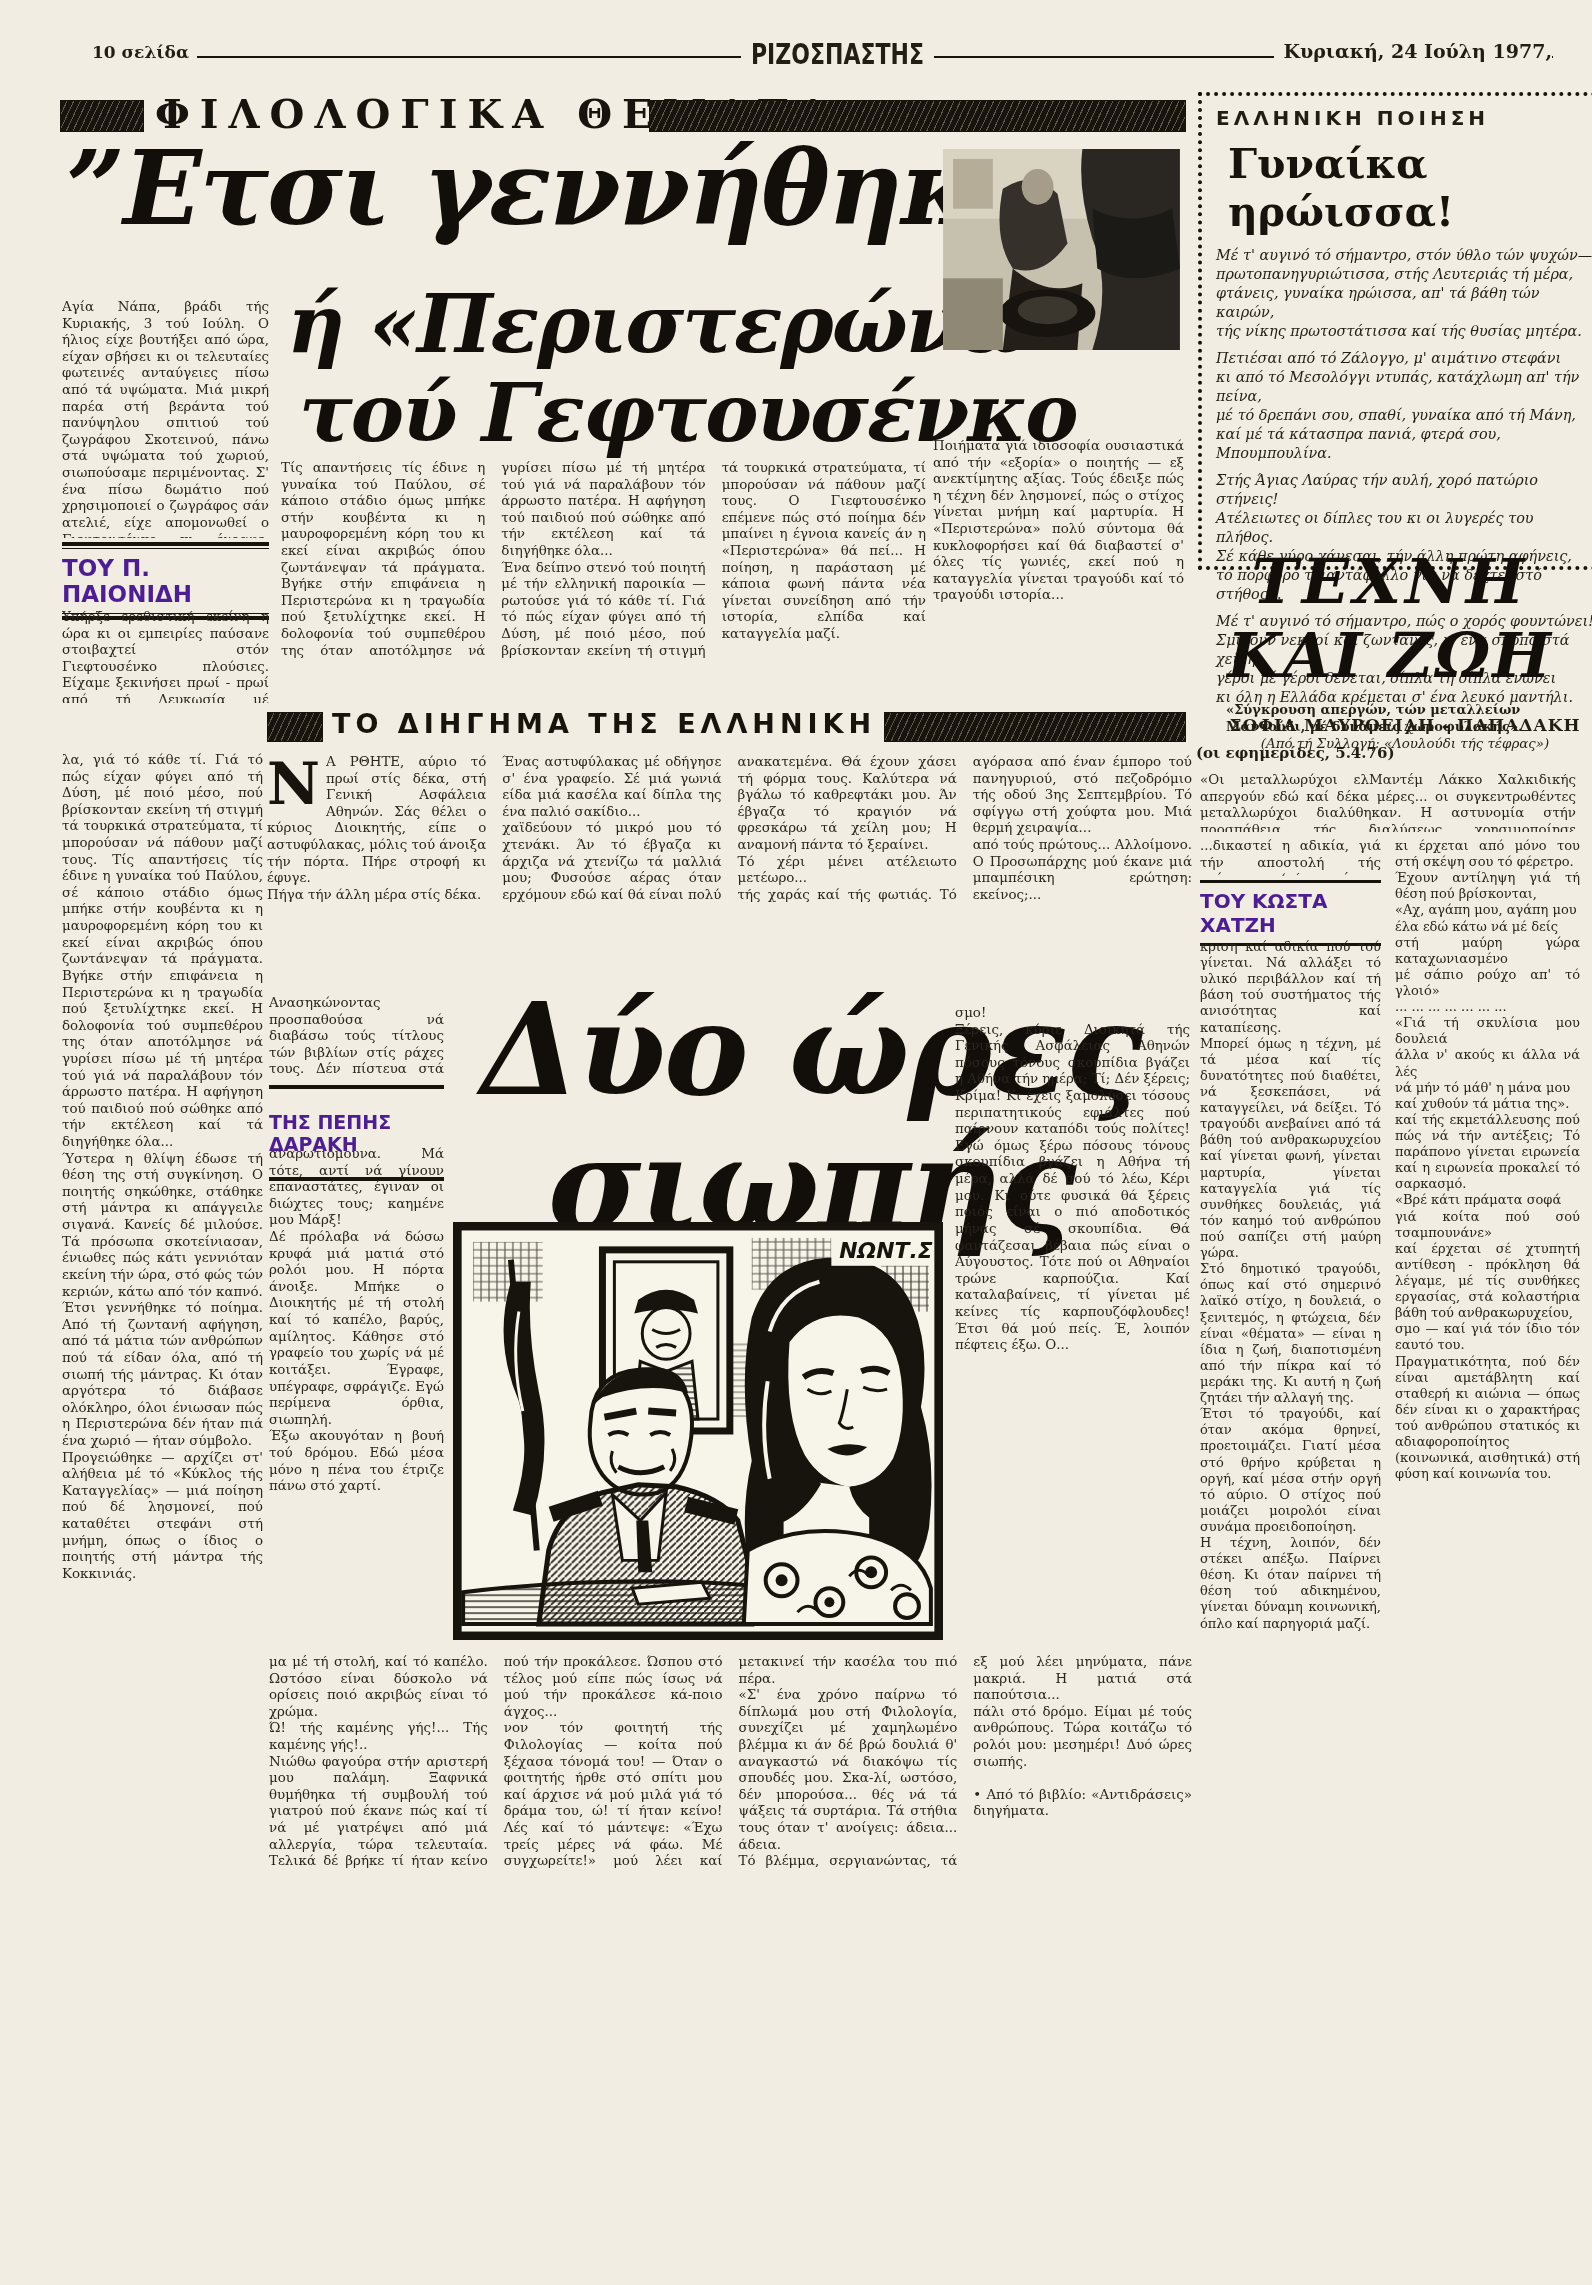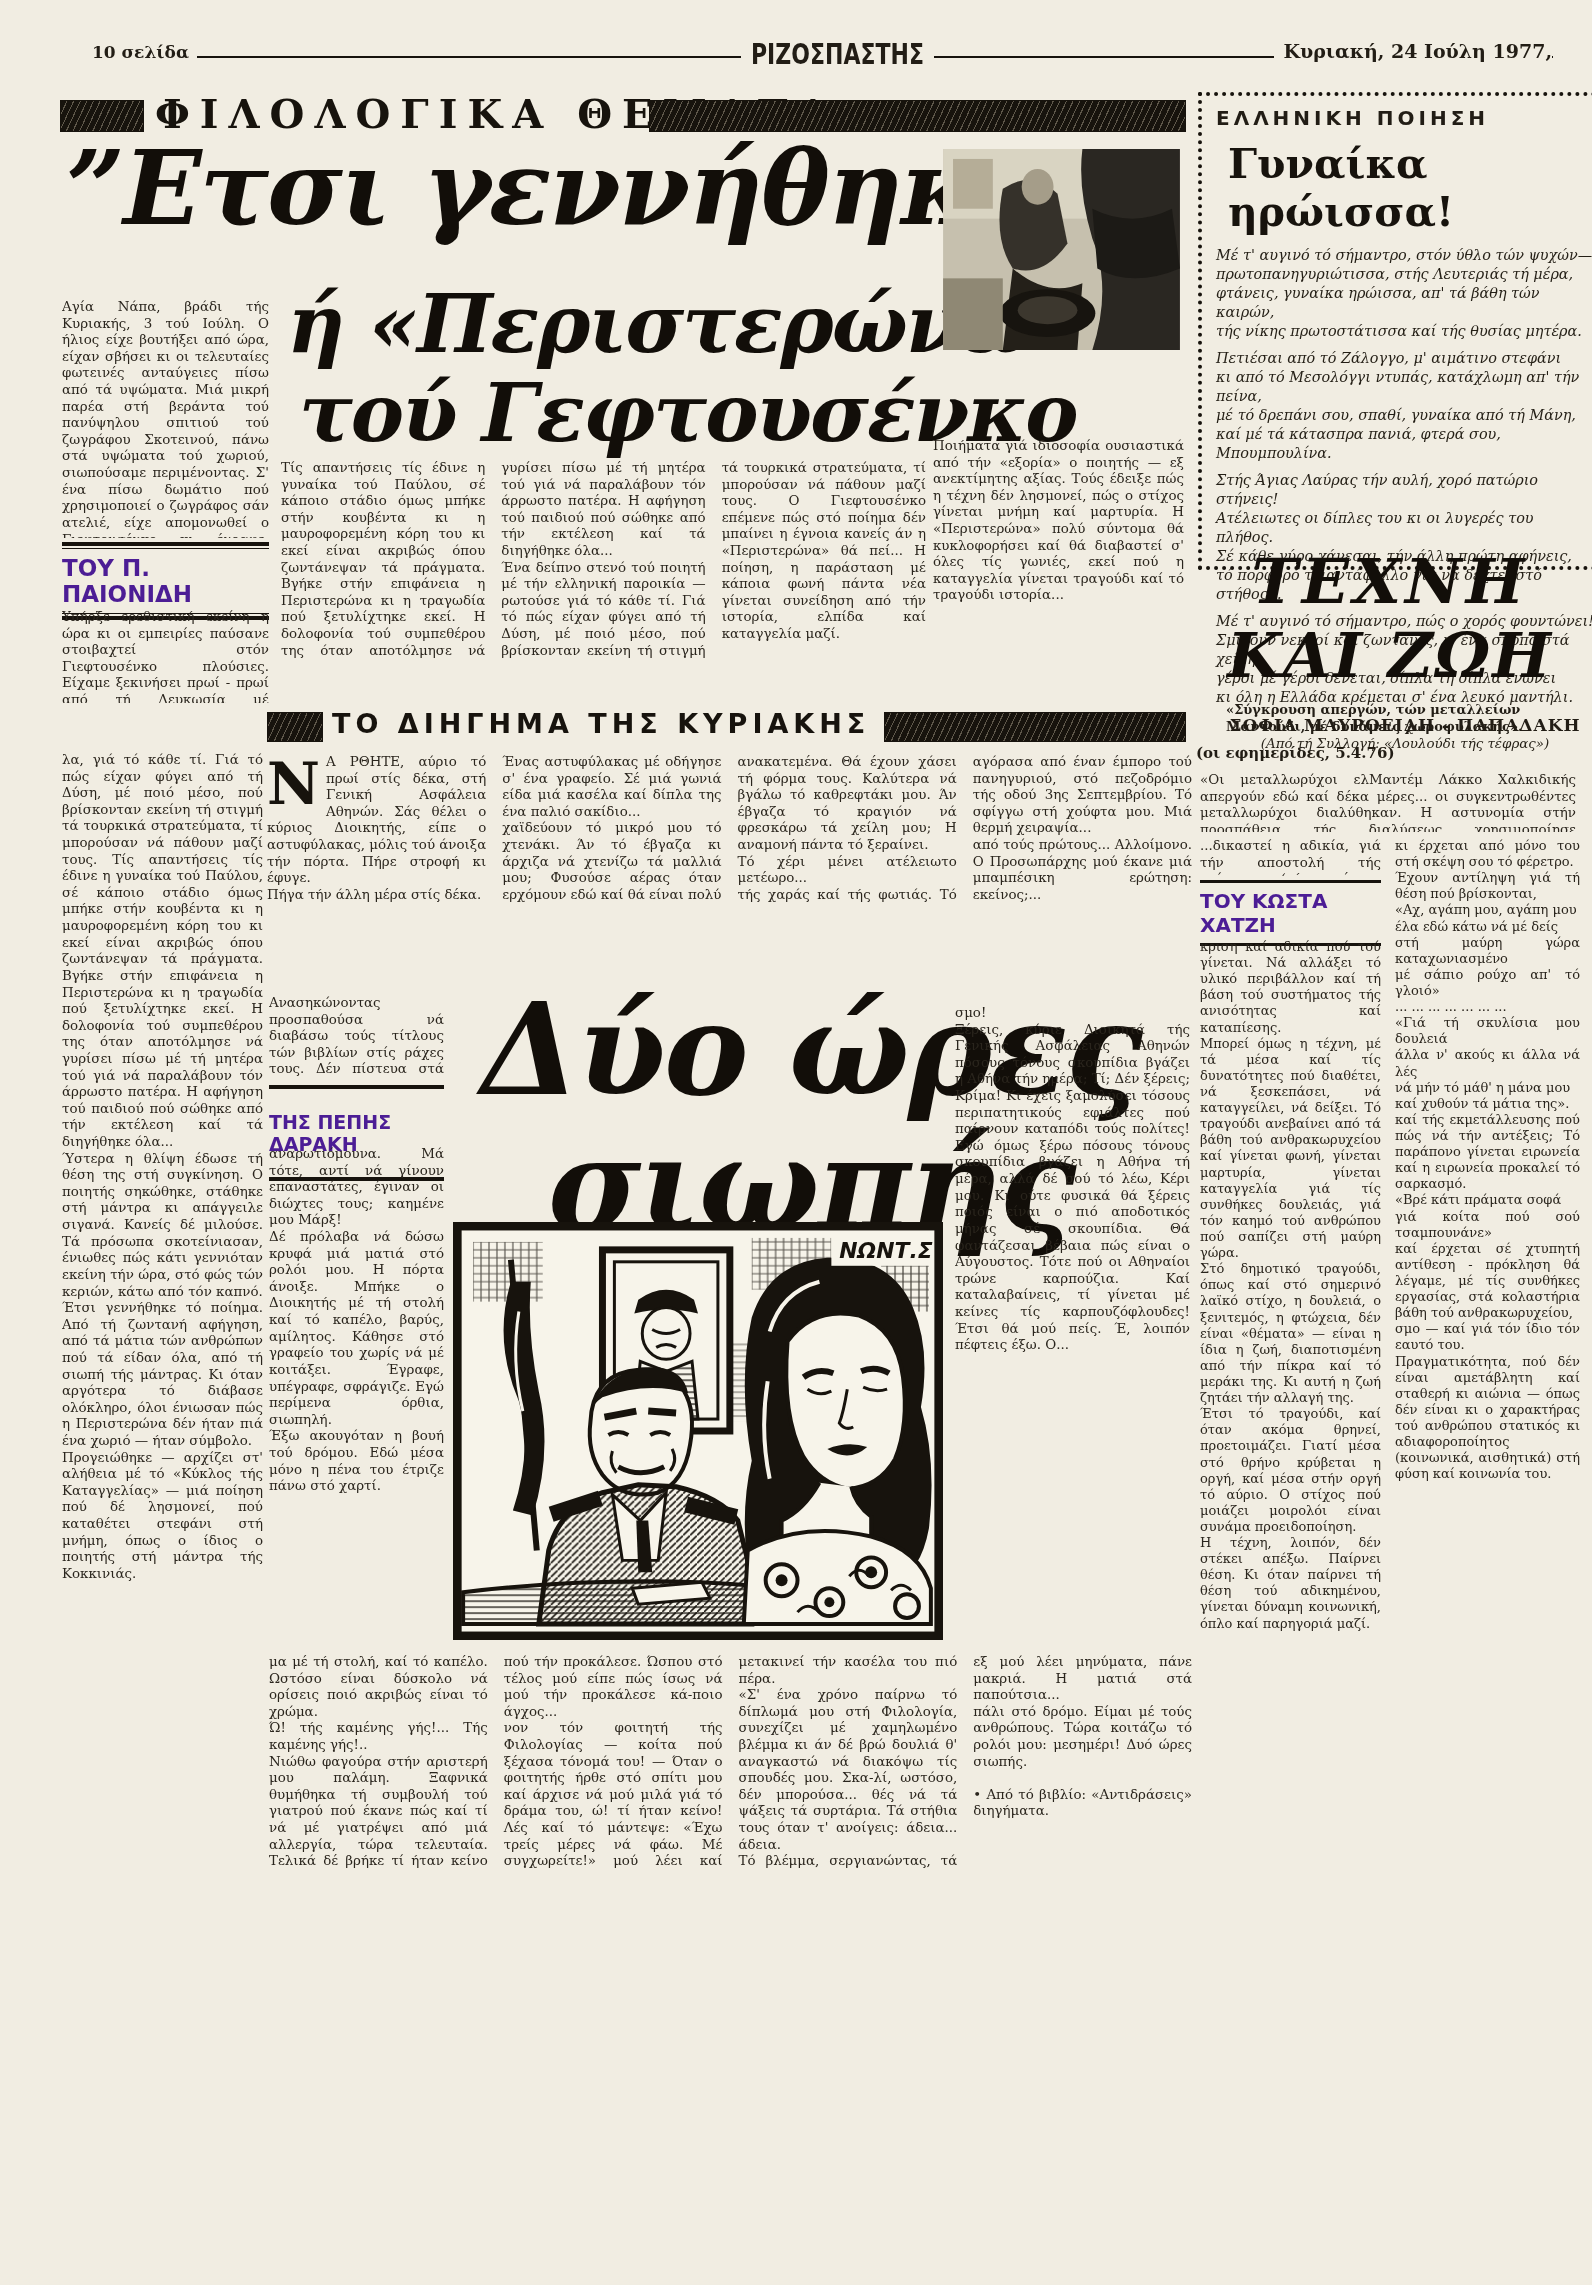--- a/index.html
+++ b/index.html
@@ -126,21 +126,21 @@
 νά μήν τό μάθ' η μάνα μου
 καί χυθούν τά μάτια της».
 καί τής εκμετάλλευσης πού πώς νά τήν αντέξεις; Τό παράπονο γίνεται ειρωνεία καί η ειρωνεία προκαλεί τό σαρκασμό.
 «Βρέ κάτι πράματα σοφά
 γιά κοίτα πού σού τσαμπουνάνε»
 καί έρχεται σέ χτυπητή αντίθεση - πρόκληση θά λέγαμε, μέ τίς συνθήκες εργασίας, στά κολαστήρια βάθη τού ανθρακωρυχείου,
 σμο — καί γιά τόν ίδιο τόν εαυτό του.
 Πραγματικότητα, πού δέν είναι αμετάβλητη καί σταθερή κι αιώνια — όπως δέν είναι κι ο χαρακτήρας τού ανθρώπου στατικός κι αδιαφοροποίητος (κοινωνικά, αισθητικά) στή φύση καί κοινωνία του.</div>
 
   <div class="abs bar" style="left:267px;top:712px;width:54px;height:28px;"></div>
-  <div class="abs" style="left:332px;top:708px;font-family:'DejaVu Sans','Liberation Sans',sans-serif;font-weight:bold;font-size:27px;letter-spacing:5px;color:#17130d;">ΤΟ ΔΙΗΓΗΜΑ ΤΗΣ ΚΥΡΙΑΚΗΣ</div>
+  <div class="abs" style="left:332px;top:708px;font-family:'DejaVu Sans','Liberation Sans',sans-serif;font-weight:bold;font-size:27px;letter-spacing:5px;color:#17130d;">ΤΟ ΔΙΗΓΗΜΑ ΤΗΣ ΕΛΛΗΝΙΚΗ</div>
   <div class="abs bar" style="left:884px;top:712px;width:300px;height:28px;"></div>
 
   <div class="abs txt cols4" style="left:267px;top:754px;width:925px;height:235px;"><span class="dc">Ν</span><span>Α ΡΘΗΤΕ, αύριο τό πρωί στίς δέκα, στή Γενική Ασφάλεια Αθηνών. Σάς θέλει ο κύριος Διοικητής, είπε ο αστυφύλακας, μόλις τού άνοιξα τήν πόρτα. Πήρε στροφή κι έφυγε.
 Πήγα τήν άλλη μέρα στίς δέκα.
 Ένας αστυφύλακας μέ οδήγησε σ' ένα γραφείο. Σέ μιά γωνιά είδα μιά κασέλα καί δίπλα της ένα παλιό σακίδιο...
 χαϊδεύουν τό μικρό μου τό χτενάκι. Άν τό έβγαζα κι άρχιζα νά χτενίζω τά μαλλιά μου; Φυσούσε αέρας όταν ερχόμουν εδώ καί θά είναι πολύ ανακατεμένα. Θά έχουν χάσει τή φόρμα τους. Καλύτερα νά βγάλω τό καθρεφτάκι μου. Άν έβγαζα τό κραγιόν νά φρεσκάρω τά χείλη μου; Η αναμονή πάντα τό ξεραίνει.
 Τό χέρι μένει ατέλειωτο μετέωρο...
 τής χαράς καί τής φωτιάς. Τό αγόρασα από έναν έμπορο τού πανηγυριού, στό πεζοδρόμιο τής οδού 3ης Σεπτεμβρίου. Τό σφίγγω στή χούφτα μου. Μιά θερμή χειραψία...
 από τούς πρώτους... Αλλοίμονο. Ο Προσωπάρχης μού έκανε μιά μπαμπέσικη ερώτηση: εκείνος;...</span></div>
 

